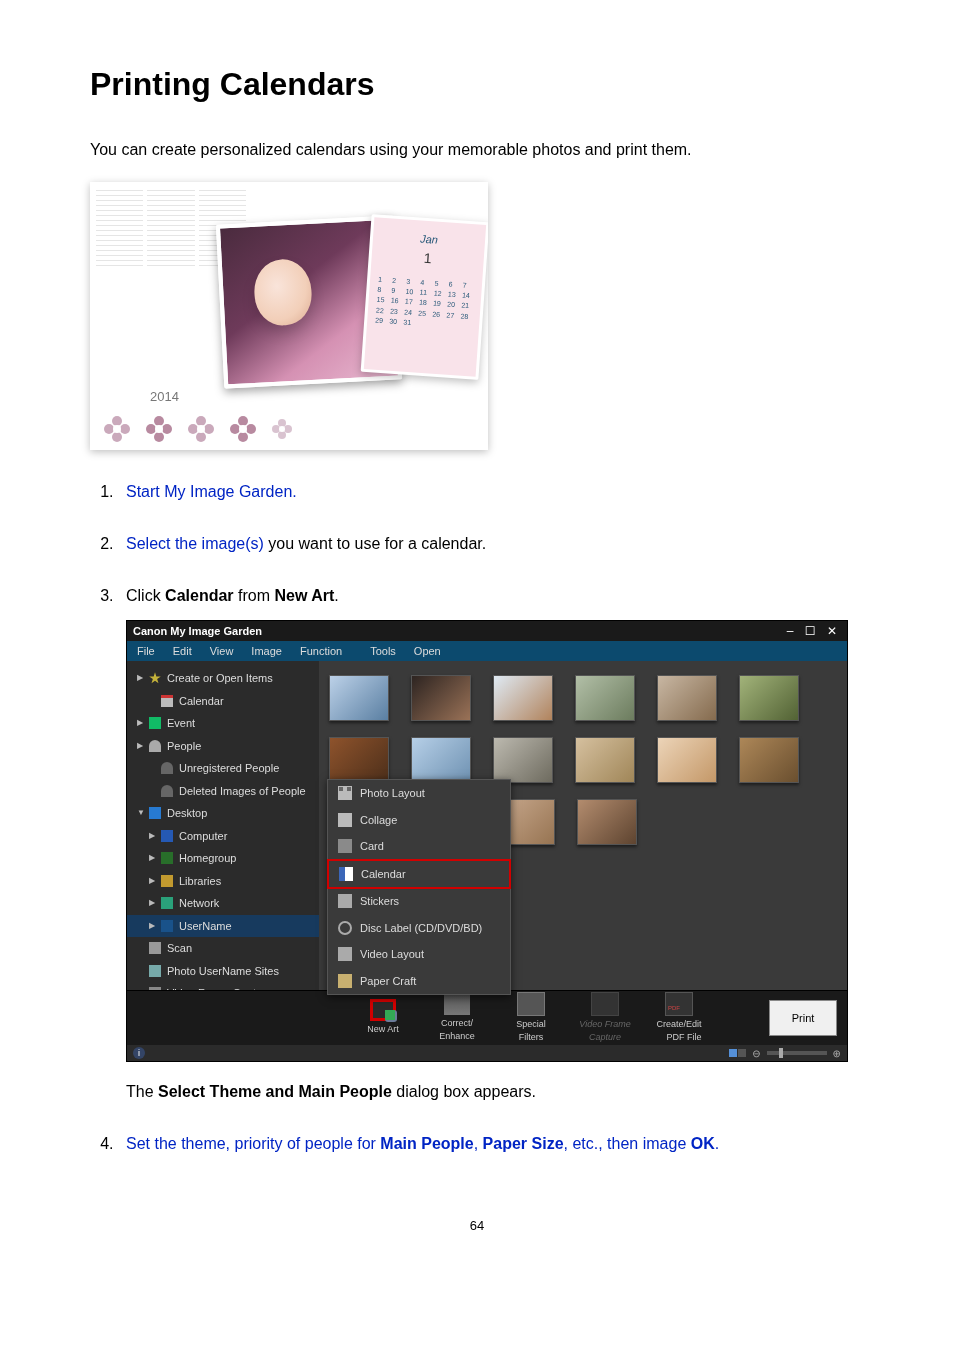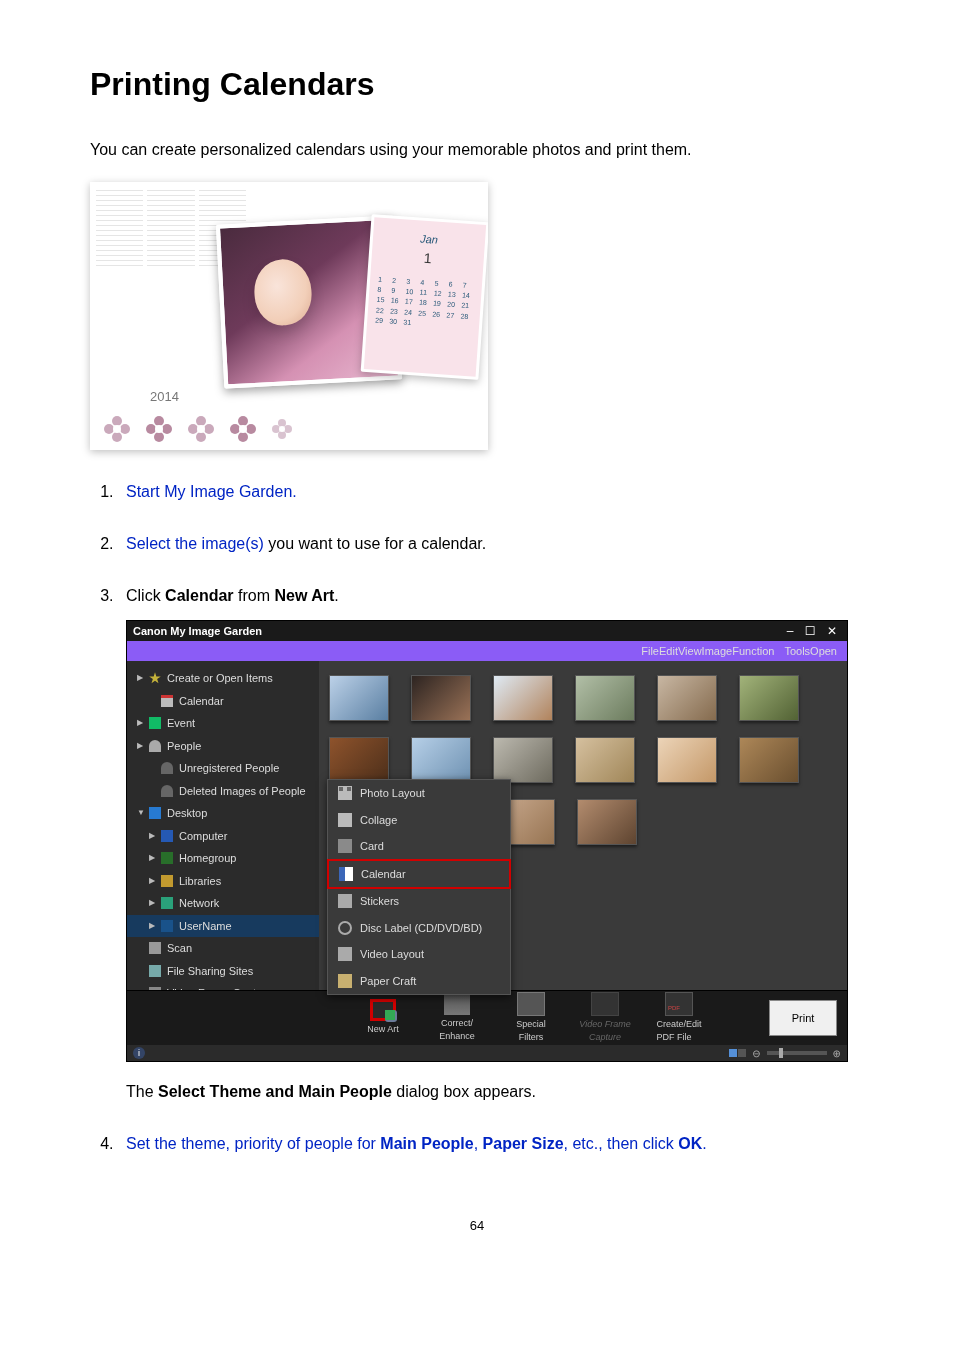--- a/index.html
+++ b/index.html
@@ -133,26 +133,26 @@
     background: #1a1a1a;
     display: flex;
     align-items: center;
     justify-content: space-between;
     padding: 0 6px;
   }
   .app .titlebar .title { font-weight: bold; font-size: 11px; color:#fff;}
   .app .titlebar .winbtns { color:#fff; letter-spacing:4px; font-size:12px;}
   .app .menubar {
     height: 20px;
-    background: #8b5cf6;
-    display: flex;
-    align-items: center;
+    background: #0c4a6e;
+    display: flex;
+    align-items: center;
+    gap: 18px;
     padding: 0 10px;
     color:#ddd;
-    justify-content:flex-end;
   }
   .app .menubar span {}
   .app .body {
     flex: 1;
     display: flex;
     background: #3a3a3a;
     min-height: 0;
   }
   .app .sidebar {
     width: 192px;
@@ -516,21 +516,21 @@
                 <span>UserName</span>
               </div>
             <div class="item">
                 <span class="chev"></span>
                 <span class="ico ico-scan"></span>
                 <span>Scan</span>
               </div>
             <div class="item">
                 <span class="chev"></span>
                 <span class="ico ico-share"></span>
-                <span>File Sharing Sites</span>
+                <span>Photo UserName Sites</span>
               </div>
             <div class="item">
                 <span class="chev"></span>
                 <span class="ico ico-video"></span>
                 <span>Video Frame Capture</span>
               </div>
 
           </div>
           <div class="main">
             <div class="gallery">
@@ -607,21 +607,21 @@
               <span style="white-space:pre-line;text-align:center;">Special
 Filters</span>
             </div>
           <div class="tb disabled">
               <span class="tico ti-vid"></span>
               <span style="white-space:pre-line;text-align:center;">Video Frame
 Capture</span>
             </div>
           <div class="tb">
               <span class="tico ti-pdf"></span>
-              <span style="white-space:pre-line;text-align:left;">Create/Edit
+              <span style="white-space:pre-line;text-align:right;">Create/Edit
 PDF File</span>
             </div>
           <div class="spacer"></div>
           <div class="print">Print</div>
         </div>
         <div class="statusbar">
           <span class="i">i</span>
           <div class="right">
             <div class="thumbset">
                 <span class="active"></span>
@@ -630,18 +630,18 @@
             <span class="sym">⊖</span>
             <div class="zoom"></div>
             <span class="sym">⊕</span>
           </div>
         </div>
       </div>
 
       <p class="sub-text"><span>The </span><span class="bold">Select Theme and Main People</span><span> dialog box appears.</span></p>
     </li>
     <li>
-      <a class="link"><span>Set the theme, priority of people for </span><span class="bold">Main People</span><span>, </span><span class="bold">Paper Size</span><span>, etc., then click </span><span class="bold">OK</span><span>.</span></a>
+      <a class="link"><span>Set the theme, priority of people for </span><span class="bold">Main People</span><span>, </span><span class="bold">Paper Size</span><span>, etc., then image </span><span class="bold">OK</span><span>.</span></a>
     </li>
   </ol>
 
   <div class="page-number">64</div>
 </div>
 
 </body></html>

